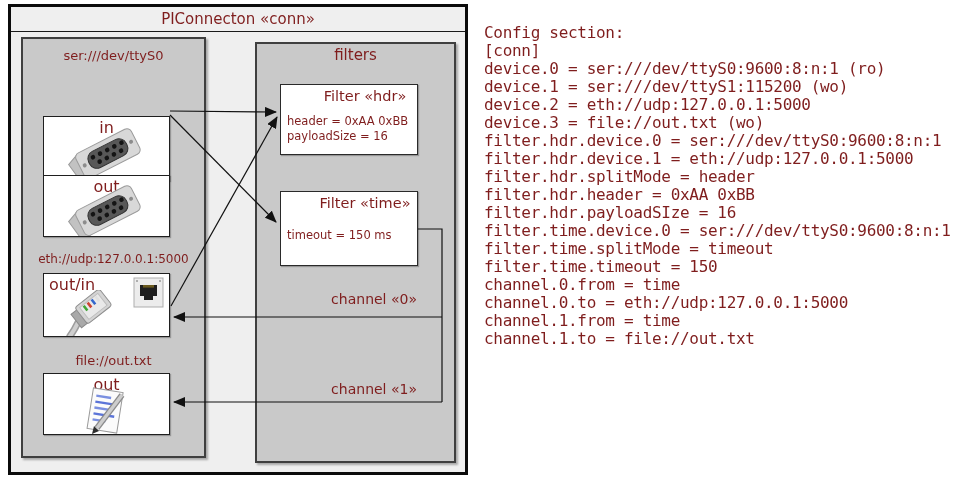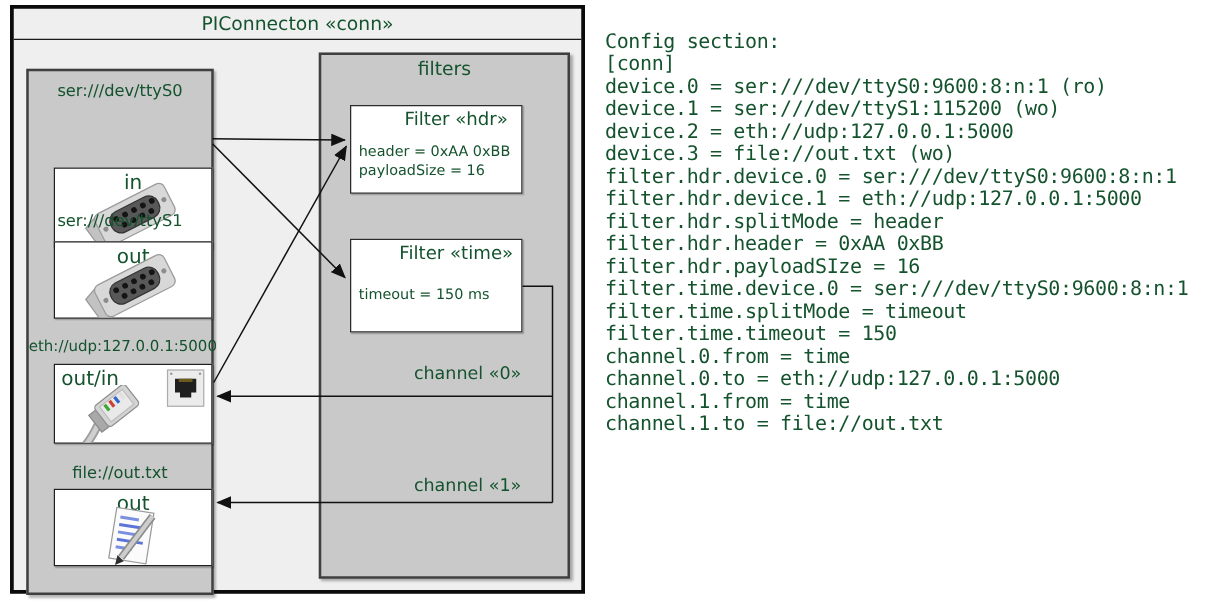--- a/index.html
+++ b/index.html
@@ -1,36 +1,36 @@
 <!DOCTYPE html>
 <html><head>
 <meta charset="utf-8">
 <style>
   * { margin:0; padding:0; box-sizing:border-box; }
   html,body { background:#ffffff; }
   .page {
     position:relative; width:964px; height:484px; overflow:hidden;
-    background:#ffffff; font-family:"DejaVu Sans", sans-serif; color:#14532d;
+    background:#ffffff; font-family:"DejaVu Sans", sans-serif; color:#7f1d1d;
   }
 
   
   .diagram {
     position:absolute; left:8px; top:4px; width:460px; height:471px;
     border:3px solid #0b0b0b; background:#efefef;
   }
   .diagram-title {
     position:absolute; left:0; top:0; width:100%; height:25px;
     border-bottom:1px solid #1a1a1a; text-align:center;
     font-size:15px; line-height:25px;
   }
   .group {
     position:absolute; background:#c9c9c9; border:2px solid #3f3f3f;
     box-shadow:2px 2px 2px rgba(0,0,0,0.30);
   }
-  .devices-group { left:10px; top:48px; width:150px; height:421px; }
+  .devices-group { left:10px; top:30px; width:185px; height:421px; }
   .filters-group { left:244px; top:35px; width:201px; height:421px; }
   .filters-caption {
     position:absolute; left:0; top:2px; width:100%; text-align:center; font-size:15px;
   }
   .dev-label {
     position:absolute; left:0; width:100%; text-align:center; font-size:13px; white-space:nowrap;
   }
   .dev-label.small { font-size:12px; }
   .dev-box {
     position:absolute; left:20px; width:127px; background:#ffffff;
@@ -97,21 +97,20 @@
                 <circle cx="45" cy="30.5" r="2.3" fill="#141414"></circle>
                 <circle cx="53" cy="30.5" r="2.3" fill="#141414"></circle>
                 <circle cx="61" cy="30.5" r="2.3" fill="#141414"></circle>
               <circle cx="22" cy="27" r="2" fill="#8c8c8c"></circle>
                 <circle cx="74" cy="27" r="2" fill="#8c8c8c"></circle>
             </g>
           </svg>
         </div>
       </div>
 
-      <div class="dev-label" style="top:113px;">ser:///dev/ttyS1</div>
       <div class="dev-box" style="top:136px; height:62px;">
         <div class="port-label">out</div>
         <div class="dev-icon" style="left:16px; top:8px;">
           <svg width="94" height="52" viewBox="0 0 94 52">
             <g transform="rotate(-27 47 27)">
               <path d="M8 19 L20 14 L24 40 L12 44 Z" fill="#c2c2c2" stroke="#9b9b9b"></path>
               <rect x="17" y="13" width="62" height="28" rx="5" fill="#d8d8d8" stroke="#9b9b9b"></rect>
               <rect x="27" y="18" width="42" height="18" rx="8" fill="#585858" stroke="#333"></rect>
               <circle cx="33" cy="23.5" r="2.3" fill="#141414"></circle>
                 <circle cx="41" cy="23.5" r="2.3" fill="#141414"></circle>

